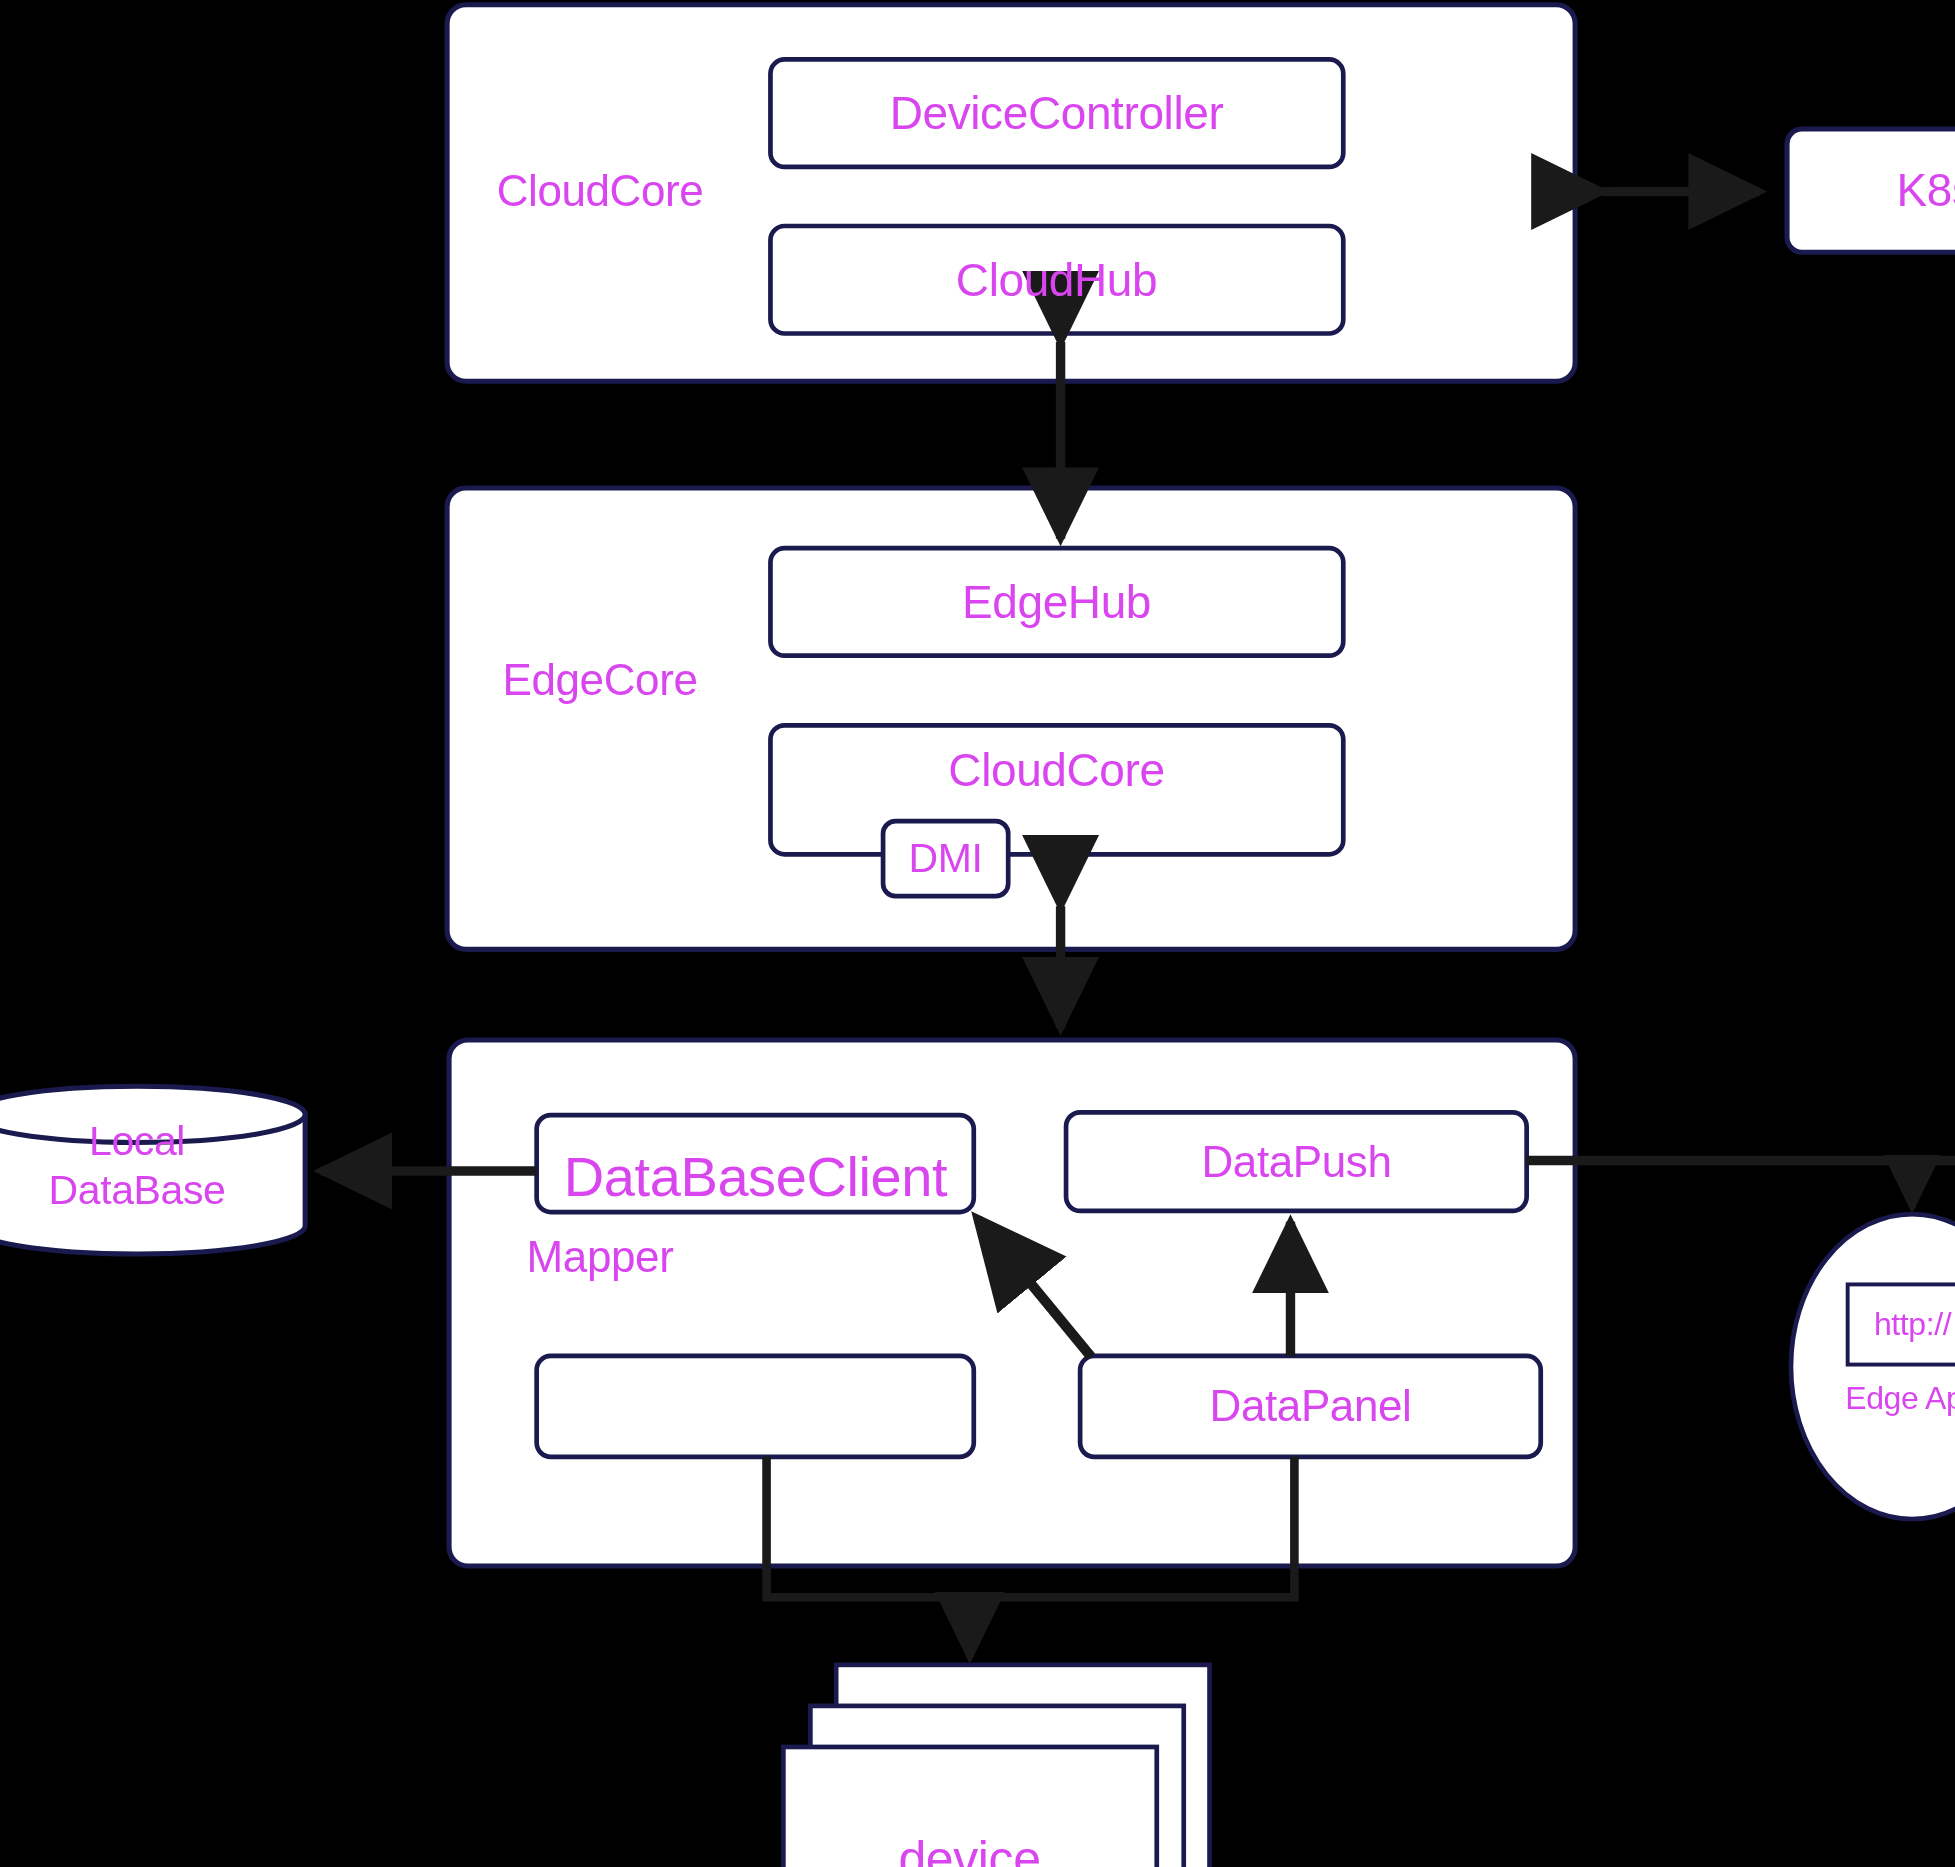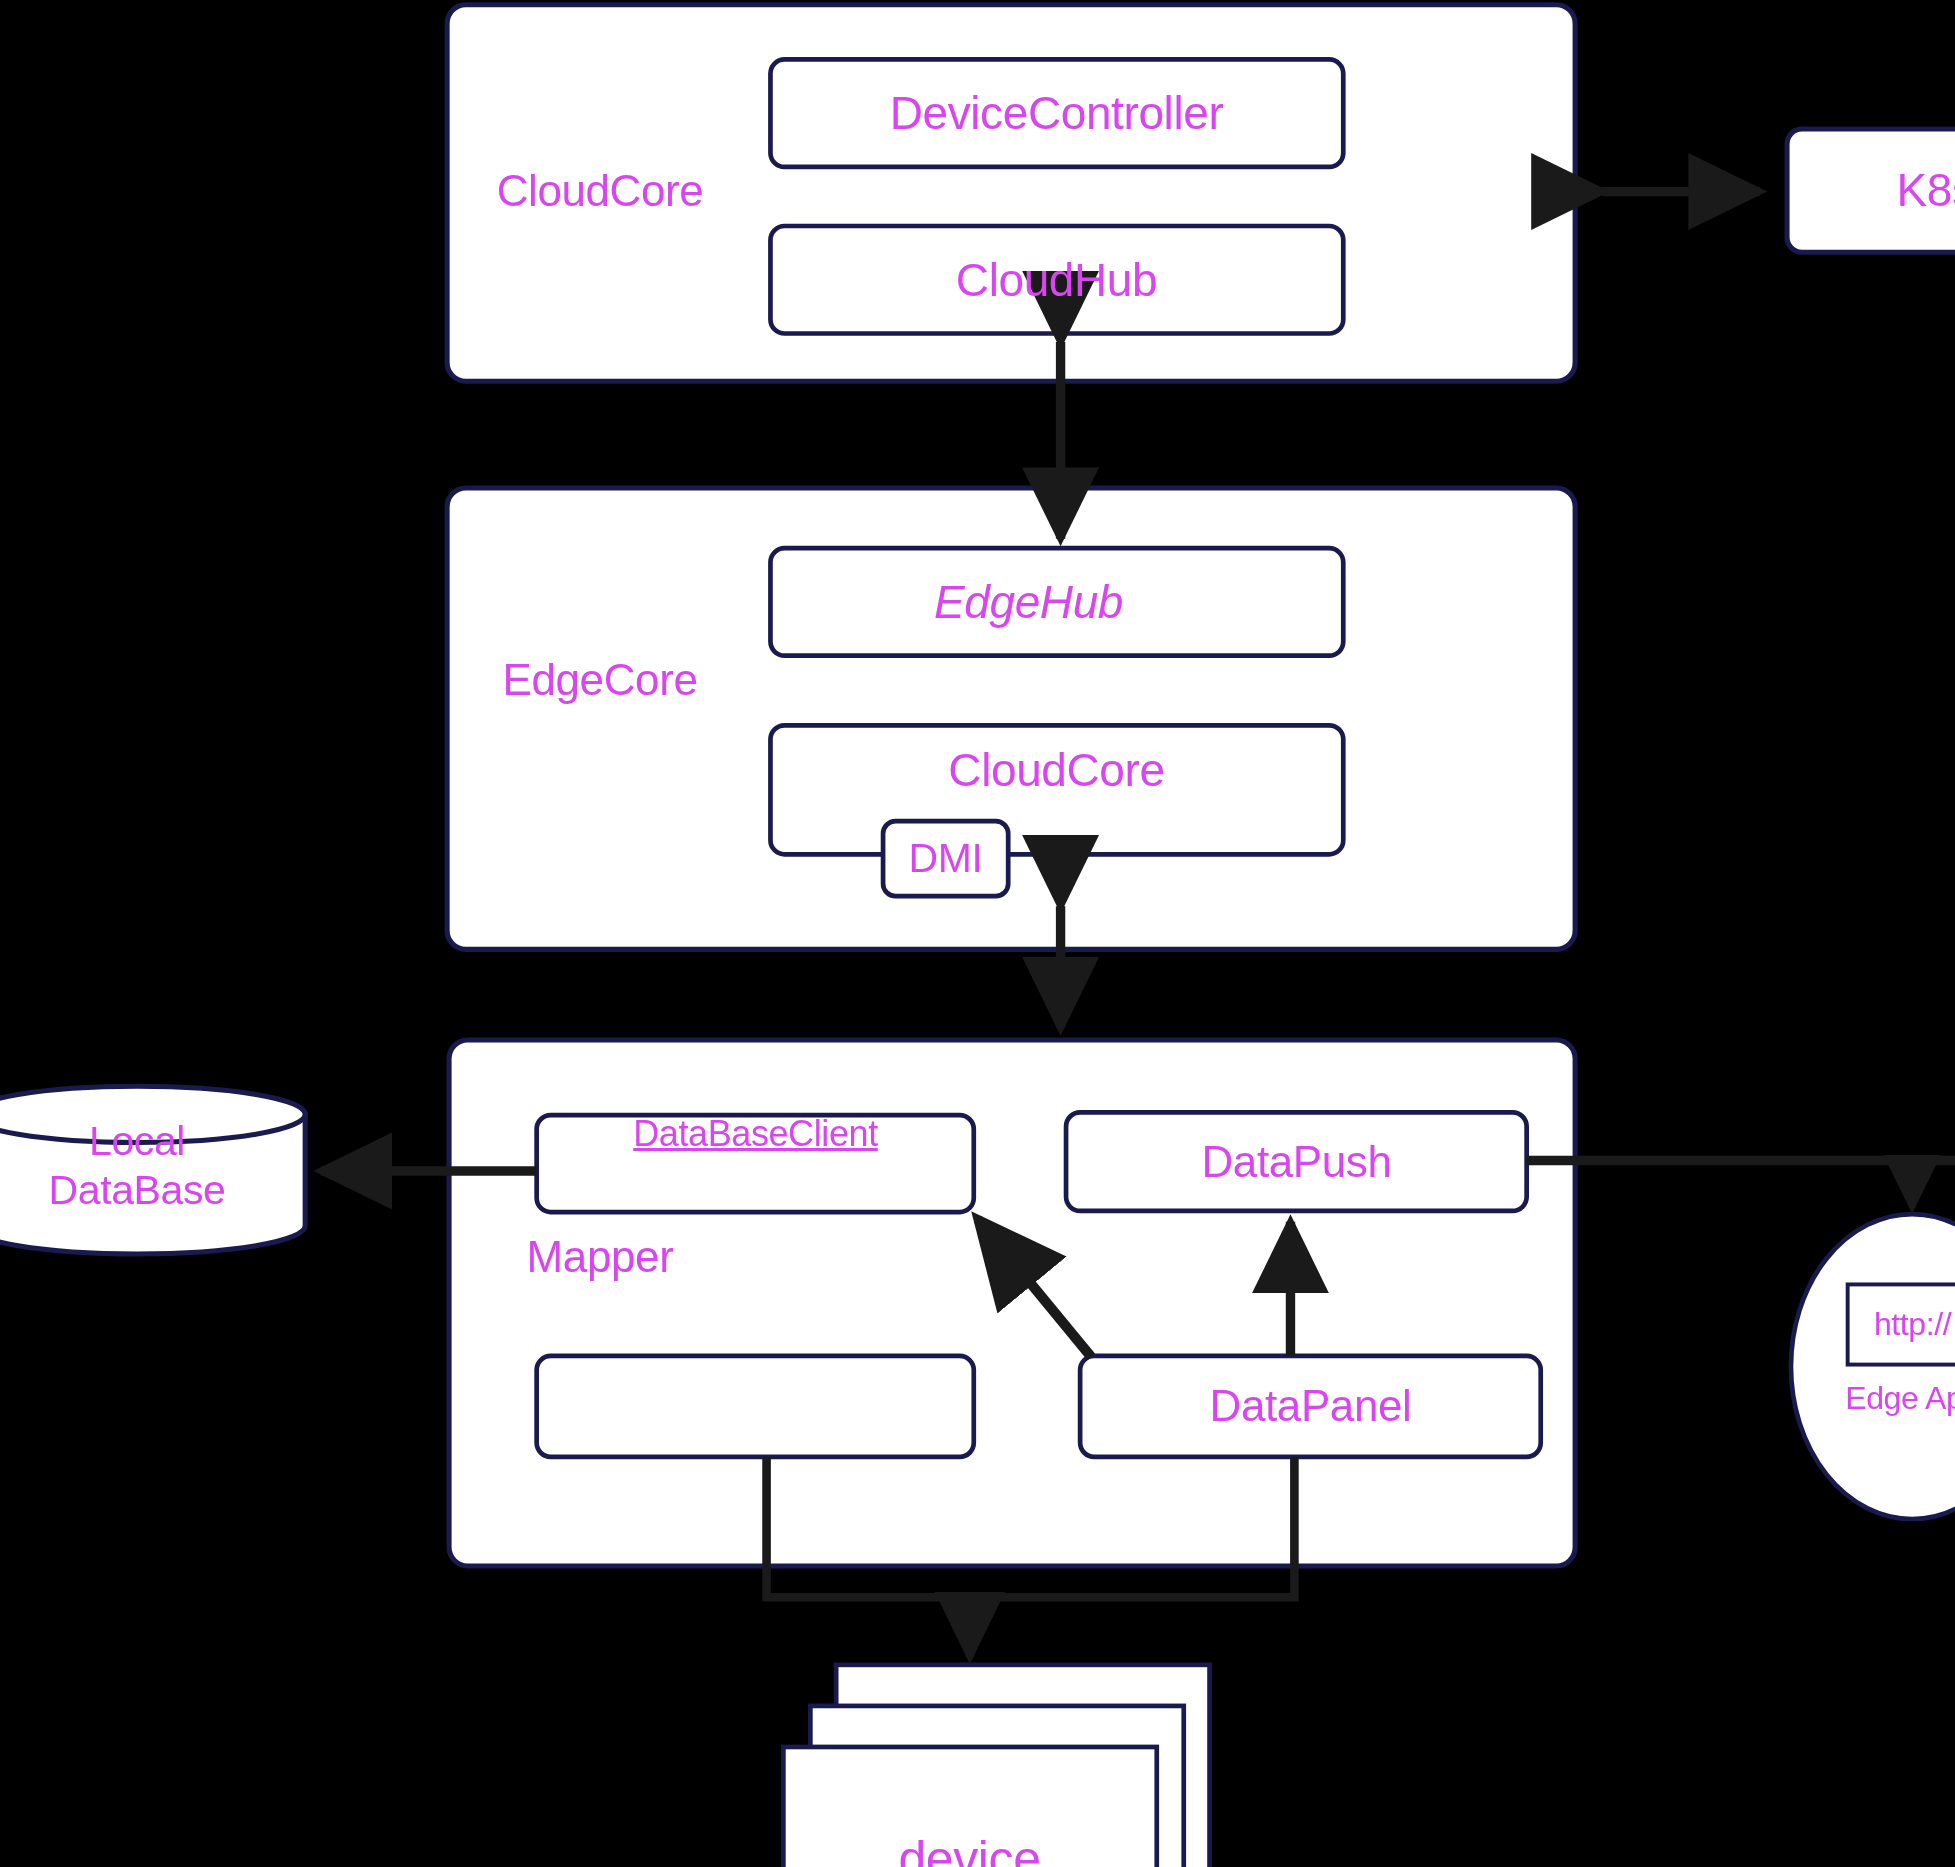--- a/index.html
+++ b/index.html
@@ -96,26 +96,26 @@
     <path d="M 1960,3726 L 1960,4085 L 2480,4085" fill="none" stroke="#1a1a1a" stroke-width="22"></path>
     <path d="M 3310,3726 L 3310,4085 L 2480,4085" fill="none" stroke="#1a1a1a" stroke-width="22"></path>
     <line x1="2480" y1="4085" x2="2480" y2="4238" stroke="#1a1a1a" stroke-width="22" marker-end="url(#arw)"></line>
   </svg>
 
   <div class="lbl ctr" style="left:475px;top:168px;width:250px;height:47px;font-size:44px;">CloudCore</div>
   <div class="lbl ctr" style="left:770px;top:59px;width:573px;height:108px;font-size:46px;">DeviceController</div>
   <div class="lbl ctr" style="left:770px;top:226px;width:573px;height:108px;font-size:46px;">CloudHub</div>
 
   <div class="lbl ctr" style="left:475px;top:657px;width:250px;height:47px;font-size:44px;">EdgeCore</div>
-  <div class="lbl ctr" style="left:742px;top:548px;width:573px;height:108px;font-size:46px;font-style:italic;">EdgeHub</div>
+  <div class="lbl ctr" style="left:770px;top:548px;width:573px;height:108px;font-size:46px;">EdgeHub</div>
   <div class="lbl ctr" style="left:770px;top:731px;width:573px;height:78px;font-size:46px;">CloudCore</div>
   <div class="lbl ctr" style="left:883px;top:821px;width:125px;height:75px;font-size:41px;">DMI</div>
 
   <div class="lbl ctr" style="left:475px;top:1234px;width:250px;height:47px;font-size:44px;">Mapper</div>
-  <div class="lbl ctr" style="left:537px;top:1085px;width:437px;height:97px;font-size:36px;text-decoration:underline;">DataBaseClient</div>
+  <div class="lbl ctr" style="left:537px;top:1129px;width:437px;height:97px;font-size:56px;">DataBaseClient</div>
   <div class="lbl ctr" style="left:1066px;top:1113px;width:461px;height:99px;font-size:44px;">DataPush</div>
   <div class="lbl ctr" style="left:1080px;top:1356px;width:461px;height:101px;font-size:44px;">DataPanel</div>
 
   <div class="lbl ctr" style="left:1787px;top:129px;width:528px;height:123px;font-size:46px;">K8s API-Server</div>
 
   <div class="lbl ctr" style="left:-31px;top:1120px;width:336px;height:43px;font-size:41px;">Local</div>
   <div class="lbl ctr" style="left:-31px;top:1169px;width:336px;height:43px;font-size:41px;">DataBase</div>
 
   <div class="lbl ctr" style="left:1848px;top:1285px;width:129px;height:80px;font-size:32px;">http://</div>
   <div class="lbl ctr" style="left:1815px;top:1378px;width:196px;height:41px;font-size:32px;">Edge App</div>

